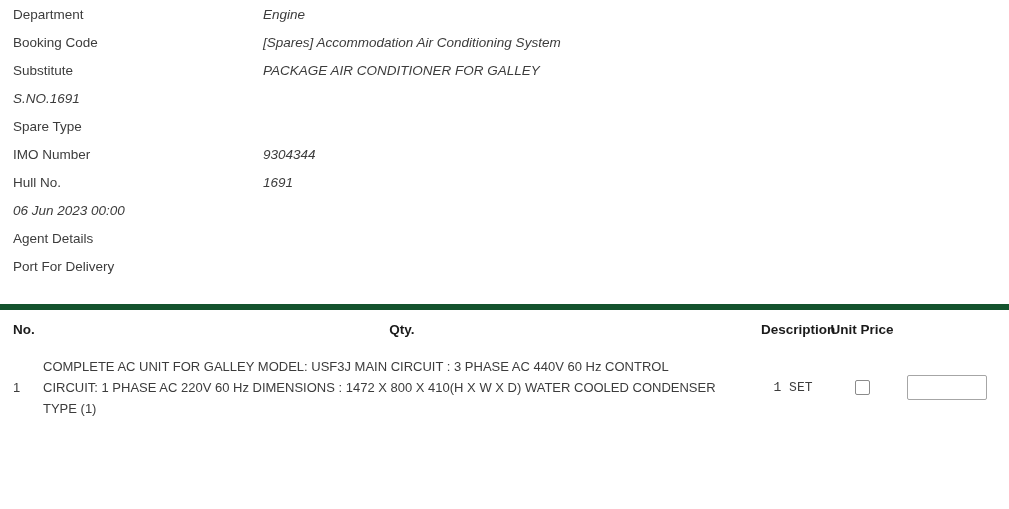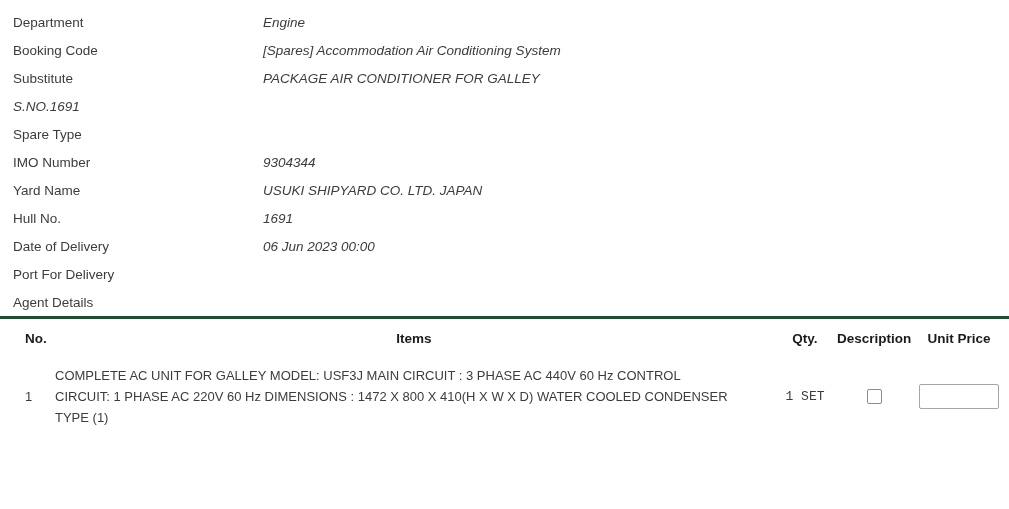--- a/index.html
+++ b/index.html
@@ -6,33 +6,33 @@
   html, body {
     width: 1009px; height: 509px;
     background: #ffffff;
     font-family: "Liberation Sans", "DejaVu Sans", sans-serif;
     color: #3c3c3c;
     overflow: hidden;
   }
   .page { width: 1009px; height: 509px; background: #fff; }
 
   
-  .details { padding-top: 8px; }
+  .details { }
   .detail-row {
     display: flex;
     height: 28px;
     align-items: center;
     padding-left: 13px;
     font-size: 13.5px;
   }
   .detail-label { width: 250px; flex: 0 0 250px; color: #3c3c3c; }
   .detail-value { color: #3c3c3c; font-style: italic; }
 
   
-  .items-table { border-top: 3px solid #14532d; padding-left: 12px; }
+  .items-table { margin-top: 24px; border-top: 6px solid #14532d; }
   .tgrid {
     display: grid;
     grid-template-columns: 30px 718px 64px 74px 96px;
     padding-left: 13px;
   }
   .thead { padding-top: 8px; }
   .th {
     font-weight: 700;
     color: #1b1b1b;
     font-size: 13.5px;
@@ -93,45 +93,39 @@
     </div>
     <div class="detail-row">
       <div class="detail-label">Spare Type</div>
       <div class="detail-value"></div>
     </div>
     <div class="detail-row">
       <div class="detail-label">IMO Number</div>
       <div class="detail-value">9304344</div>
     </div>
     <div class="detail-row">
-      <div class="detail-label">Yard Name</div>
-      <div class="detail-value">USUKI SHIPYARD CO. LTD. JAPAN</div>
-    </div>
-    <div class="detail-row">
       <div class="detail-label">Hull No.</div>
       <div class="detail-value">1691</div>
     </div>
     <div class="detail-row">
-      <div class="detail-label">Date of Delivery</div>
       <div class="detail-value">06 Jun 2023 00:00</div>
     </div>
     <div class="detail-row">
-      <div class="detail-label">Port For Delivery</div>
+      <div class="detail-label">Agent Details</div>
       <div class="detail-value"></div>
     </div>
     <div class="detail-row">
-      <div class="detail-label">Agent Details</div>
+      <div class="detail-label">Port For Delivery</div>
       <div class="detail-value"></div>
     </div>
   </div>
 
   <div class="items-table">
     <div class="tgrid thead">
       <div class="th th-no">No.</div>
-      <div class="th th-items">Items</div>
       <div class="th th-qty">Qty.</div>
       <div class="th th-sub">Description</div>
       <div class="th th-price">Unit Price</div>
     </div>
 
     <div class="tgrid trow">
       <div class="td td-no">1</div>
       <div class="td td-items">COMPLETE AC UNIT FOR GALLEY MODEL: USF3J MAIN CIRCUIT : 3 PHASE AC 440V 60 Hz CONTROL CIRCUIT: 1 PHASE AC 220V 60 Hz DIMENSIONS : 1472 X 800 X 410(H X W X D) WATER COOLED CONDENSER TYPE (1)</div>
       <div class="td td-qty">1 SET</div>
       <div class="td td-sub">

